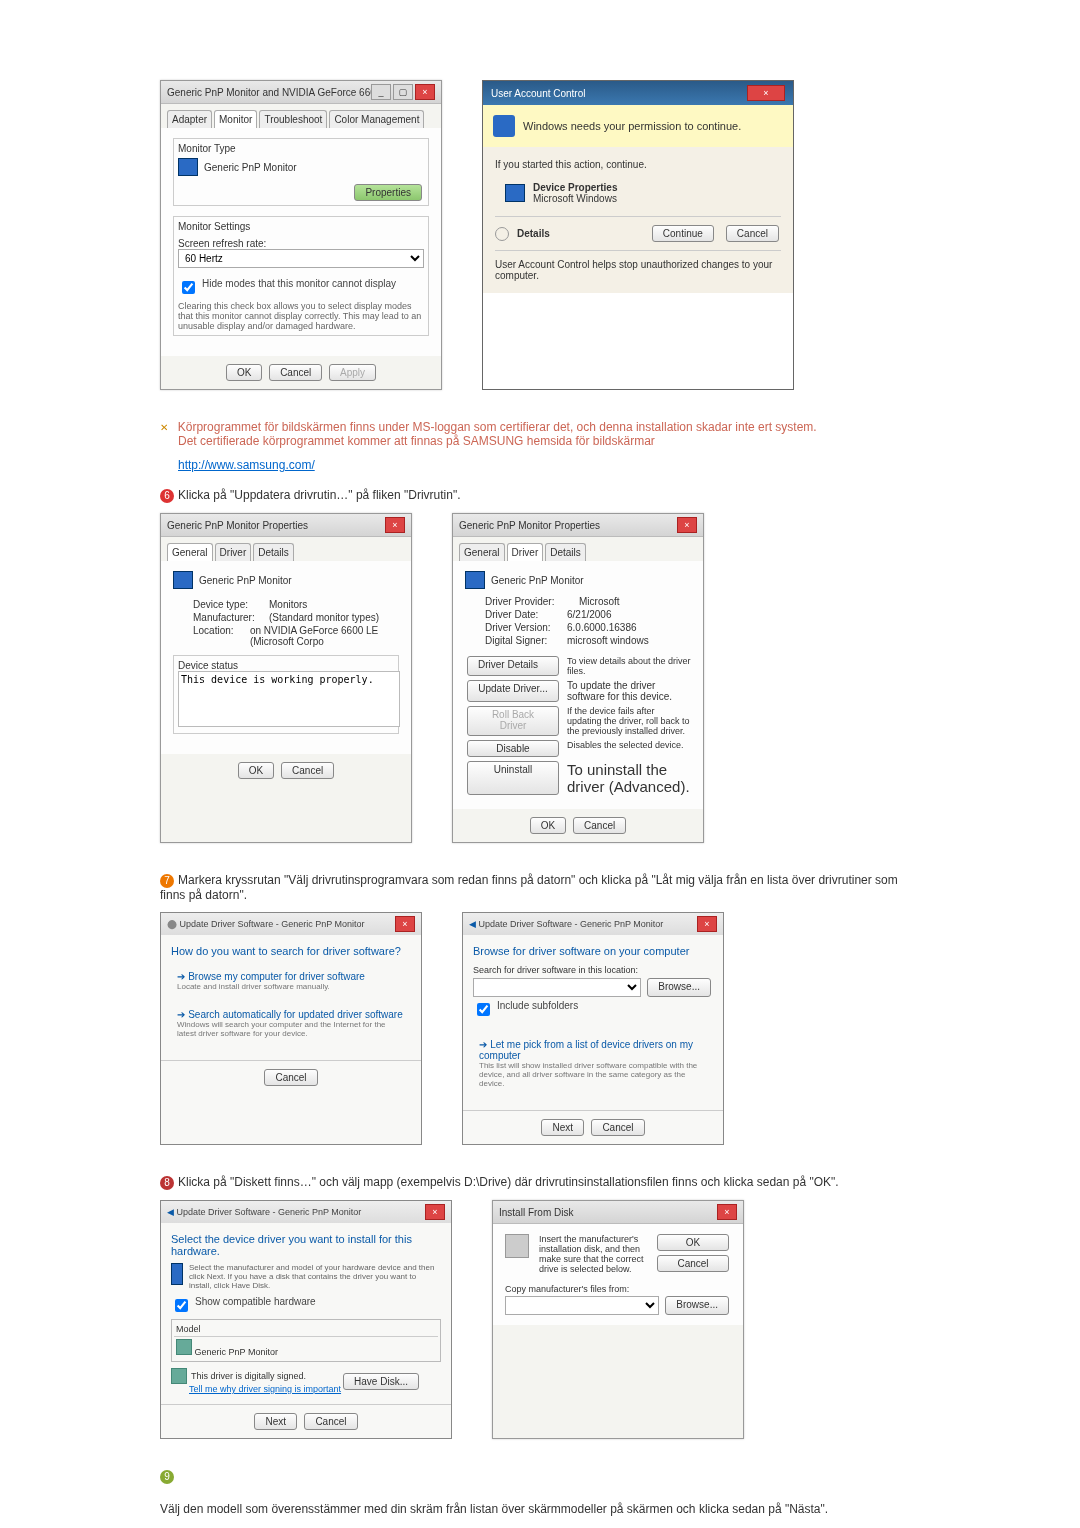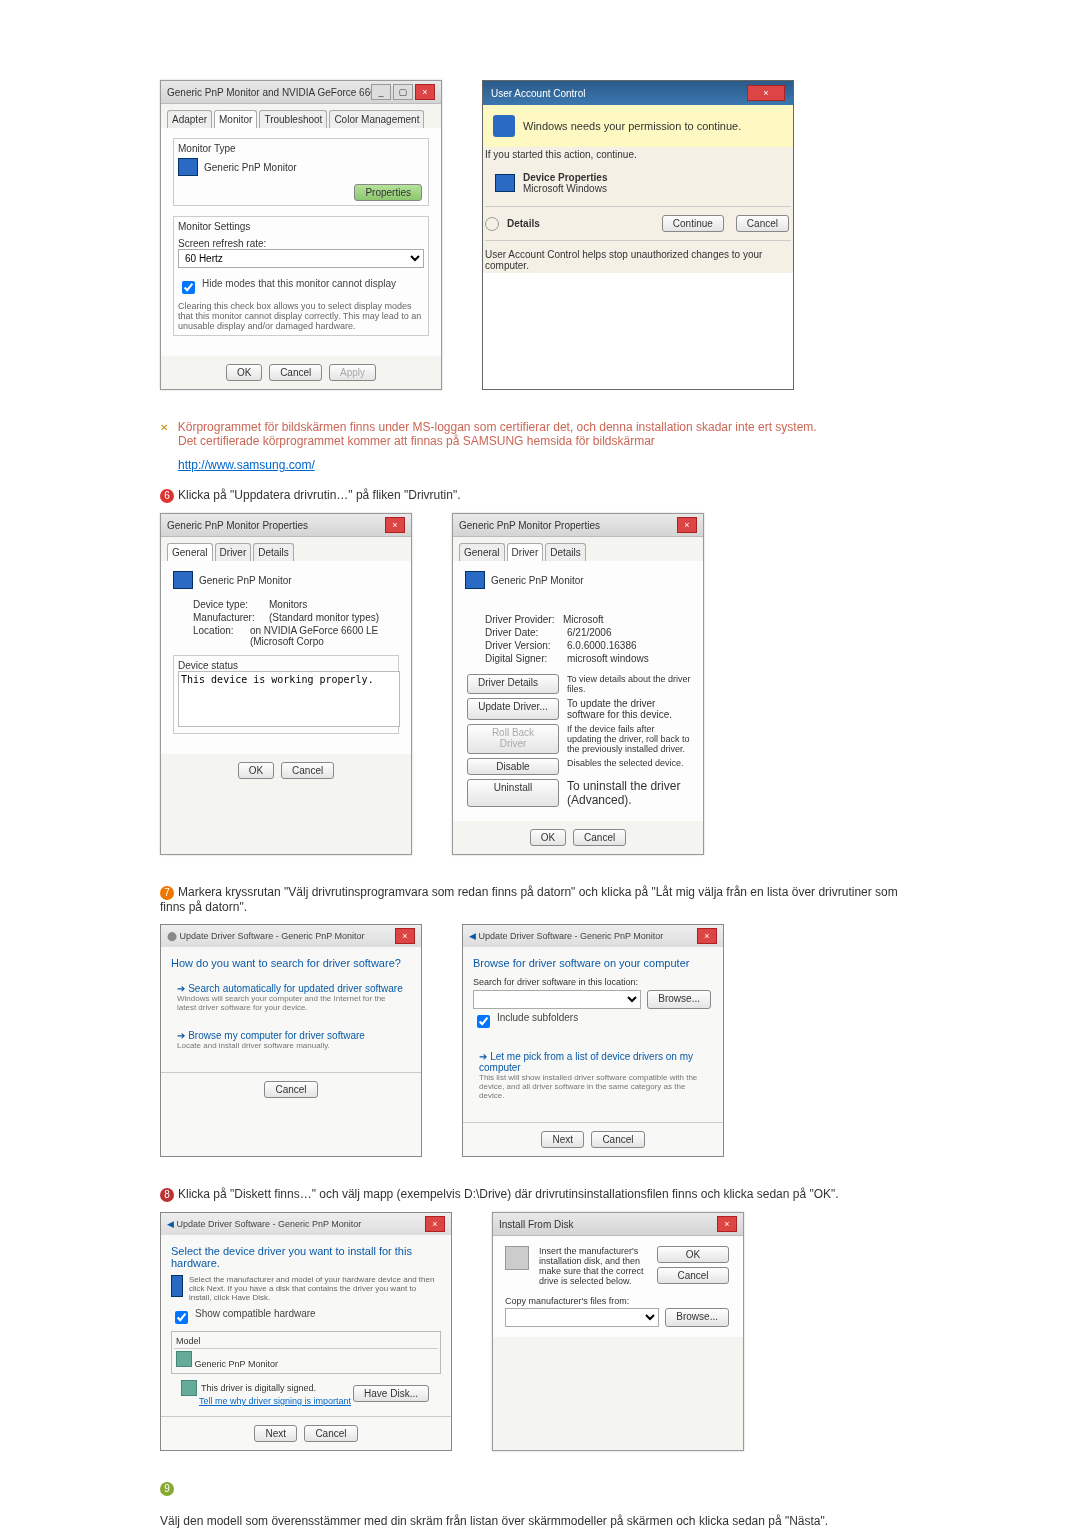--- a/index.html
+++ b/index.html
@@ -16,21 +16,21 @@
   .tab.active { background:#fff; }
   .dlg-body { padding:10px 12px; background:#fdfdfd; }
   .group { border:1px solid #ccc; padding:4px; margin-bottom:10px; }
   .btn { display:inline-block; padding:2px 10px; border:1px solid #888; background:linear-gradient(#fefefe,#e4e4e4); border-radius:3px; font-size:10px; margin:0 2px; }
   .btn-row { text-align:center; padding:8px 12px; }
   select.combo, input.txt { border:1px solid #aaa; padding:2px; font-size:10px; background:#fff; }
   .chk { display:flex; gap:4px; align-items:flex-start; font-size:10px; color:#444; }
   .uac { width:310px; border:1px solid #666; }
   .uac-top { background:linear-gradient(#2a5a88,#3b78b0); color:#fff; padding:4px 8px; font-size:10px; display:flex; justify-content:space-between; align-items:center; }
   .uac-banner { background:#fef9c3; padding:10px; font-size:11px; color:#333; display:flex; align-items:center; gap:8px; }
-  .uac-body { background:#f4f0e6; padding:2px; font-size:10px; }
+  .uac-body { background:#f4f0e6; padding:12px; font-size:10px; }
   .diamond { display:inline-block; font-size:10px; margin-right:6px; color:#c80; }
   .step-num { display:inline-block; width:14px; height:14px; border-radius:50%; color:#fff; font-size:10px; text-align:center; line-height:14px; margin-right:4px; }
   .n6{background:#d33;} .n7{background:#e70;} .n8{background:#b33;} .n9{background:#8a3;}
   .step-text { font-size:12px; color:#333; margin:6px 0 10px 0; }
   .blue-link { color:#06c; }
   .orange-text { color:#c65; }
   .wiz { width:260px; border:1px solid #888; background:#f8f8f6; }
   .wiz-bar { background:linear-gradient(#eee,#ddd); padding:3px 6px; font-size:9px; color:#444; display:flex; justify-content:space-between; align-items:center; }
   .wiz-body { padding:10px; font-size:9px; color:#333; }
   .wiz-opt { padding:6px; margin:6px 0; }
@@ -181,21 +181,21 @@
       <div class="tabs">
         <div class="tab">General</div>
         <div class="tab active">Driver</div>
         <div class="tab">Details</div>
       </div>
       <div class="dlg-body">
         <div style="display:flex;gap:6px;align-items:center">
             <span class="mon-icon"></span>
             <span>Generic PnP Monitor</span>
           </div>
-        <div style="margin:25px 0 2px 20px;display:flex;gap:0">
+        <div style="margin:7px 0 2px 20px;display:flex;gap:16px">
             <span style="width:78px">Driver Provider:</span>
             <span>Microsoft</span>
           </div>
         <div style="margin:0 0 2px 20px;display:flex;gap:4px">
             <span style="width:78px">Driver Date:</span>
             <span>6/21/2006</span>
           </div>
         <div style="margin:0 0 2px 20px;display:flex;gap:4px">
             <span style="width:78px">Driver Version:</span>
             <span>6.0.6000.16386</span>
@@ -215,47 +215,47 @@
         <div style="display:flex;gap:6px;margin:4px 0">
             <span class="btn" style="width:70px;text-align:center;color:#aaa">Roll Back Driver</span>
             <span style="flex:1;font-size:9px">If the device fails after updating the driver, roll back to the previously installed driver.</span>
           </div>
         <div style="display:flex;gap:6px;margin:4px 0">
             <span class="btn" style="width:70px;text-align:center">Disable</span>
             <span style="flex:1;font-size:9px">Disables the selected device.</span>
           </div>
         <div style="display:flex;gap:6px;margin:4px 0">
             <span class="btn" style="width:70px;text-align:center">Uninstall</span>
-            <span style="flex:1;font-size:12px">To uninstall the driver (Advanced).</span>
+            <span style="flex:1;font-size:15px">To uninstall the driver (Advanced).</span>
           </div>
       </div>
       <div class="btn-row">
         <span class="btn">OK</span>
         <span class="btn">Cancel</span>
       </div>
     </div>
   </div>
 
   <div class="step-text"><span class="step-num n7">7</span><span>Markera kryssrutan "Välj drivrutinsprogramvara som redan finns på datorn" och klicka på "Låt mig välja från en lista över drivrutiner som finns på datorn".</span></div>
 
   <div class="row">
     <div class="wiz">
       <div class="wiz-bar">
           <span><span style="color:#888">⬤</span> <span>Update Driver Software - Generic PnP Monitor</span></span>
           <span class="wbtn red">×</span>
         </div>
       <div class="wiz-body">
         <div style="color:#0a5aa8;font-size:11px;margin-bottom:8px">How do you want to search for driver software?</div>
         <div class="wiz-opt">
+          <div class="ot">➔ <span>Browse my computer for driver software</span></div>
+          <div class="od">Locate and install driver software manually.</div>
+        </div>
+        <div class="wiz-opt">
           <div class="ot">➔ <span>Search automatically for updated driver software</span></div>
           <div class="od">Windows will search your computer and the Internet for the latest driver software for your device.</div>
-        </div>
-        <div class="wiz-opt">
-          <div class="ot">➔ <span>Browse my computer for driver software</span></div>
-          <div class="od">Locate and install driver software manually.</div>
         </div>
       </div>
       <div class="btn-row"><span class="btn">Cancel</span></div>
     </div>
 
     <div class="wiz">
       <div class="wiz-bar">
           <span><span style="color:#0a5aa8">◀</span> <span>Update Driver Software - Generic PnP Monitor</span></span>
           <span class="wbtn red">×</span>
         </div>
@@ -297,21 +297,21 @@
             <span style="font-size:8px">Select the manufacturer and model of your hardware device and then click Next. If you have a disk that contains the driver you want to install, click Have Disk.</span>
           </div>
         <label class="chk">
             <input type="checkbox" checked="" style="">
             <span>Show compatible hardware</span>
           </label>
         <div style="border:1px solid #bbb;margin:4px 0;padding:2px">
           <div style="font-size:9px;border-bottom:1px solid #ccc;padding:2px">Model</div>
           <div style="padding:2px"><span class="small-icon"></span> <span>Generic PnP Monitor</span></div>
         </div>
-        <div style="display:flex;justify-content:center;align-items:center;margin-top:6px">
+        <div style="display:flex;justify-content:flex-start;align-items:center;margin-top:6px">
           <div>
             <div style="display:flex;gap:4px;align-items:center">
                 <span class="small-icon"></span>
                 <span style="font-size:9px">This driver is digitally signed.</span>
               </div>
             <a href="#" class="blue-link" style="font-size:9px;margin-left:18px">Tell me why driver signing is important</a>
           </div>
           <span class="btn">Have Disk...</span>
         </div>
       </div>

